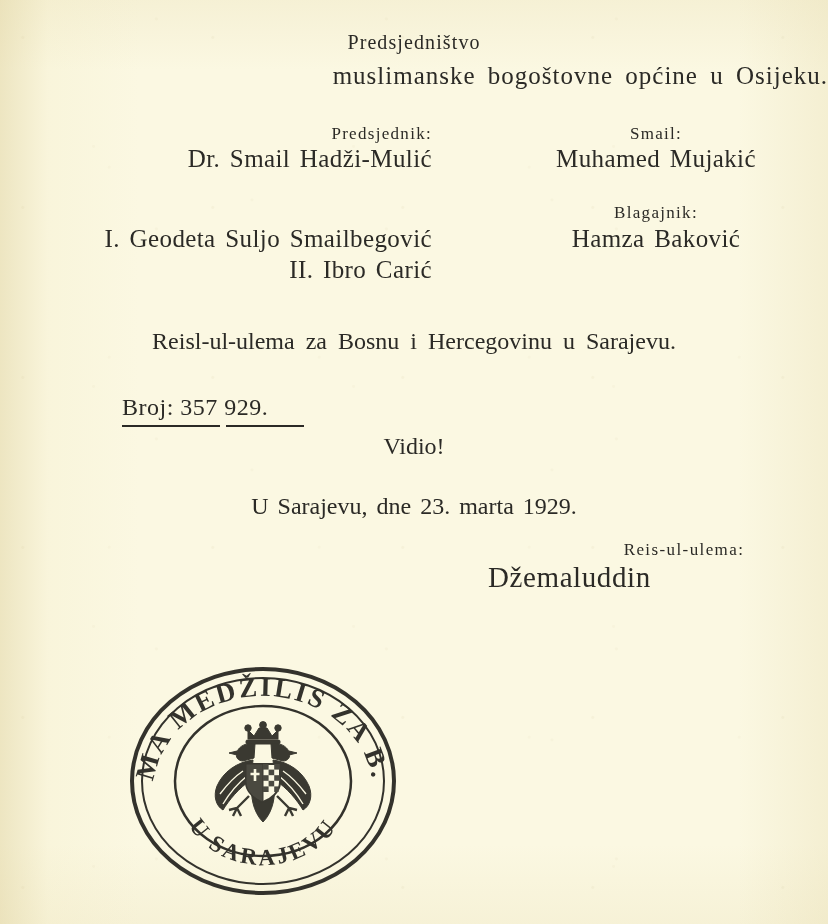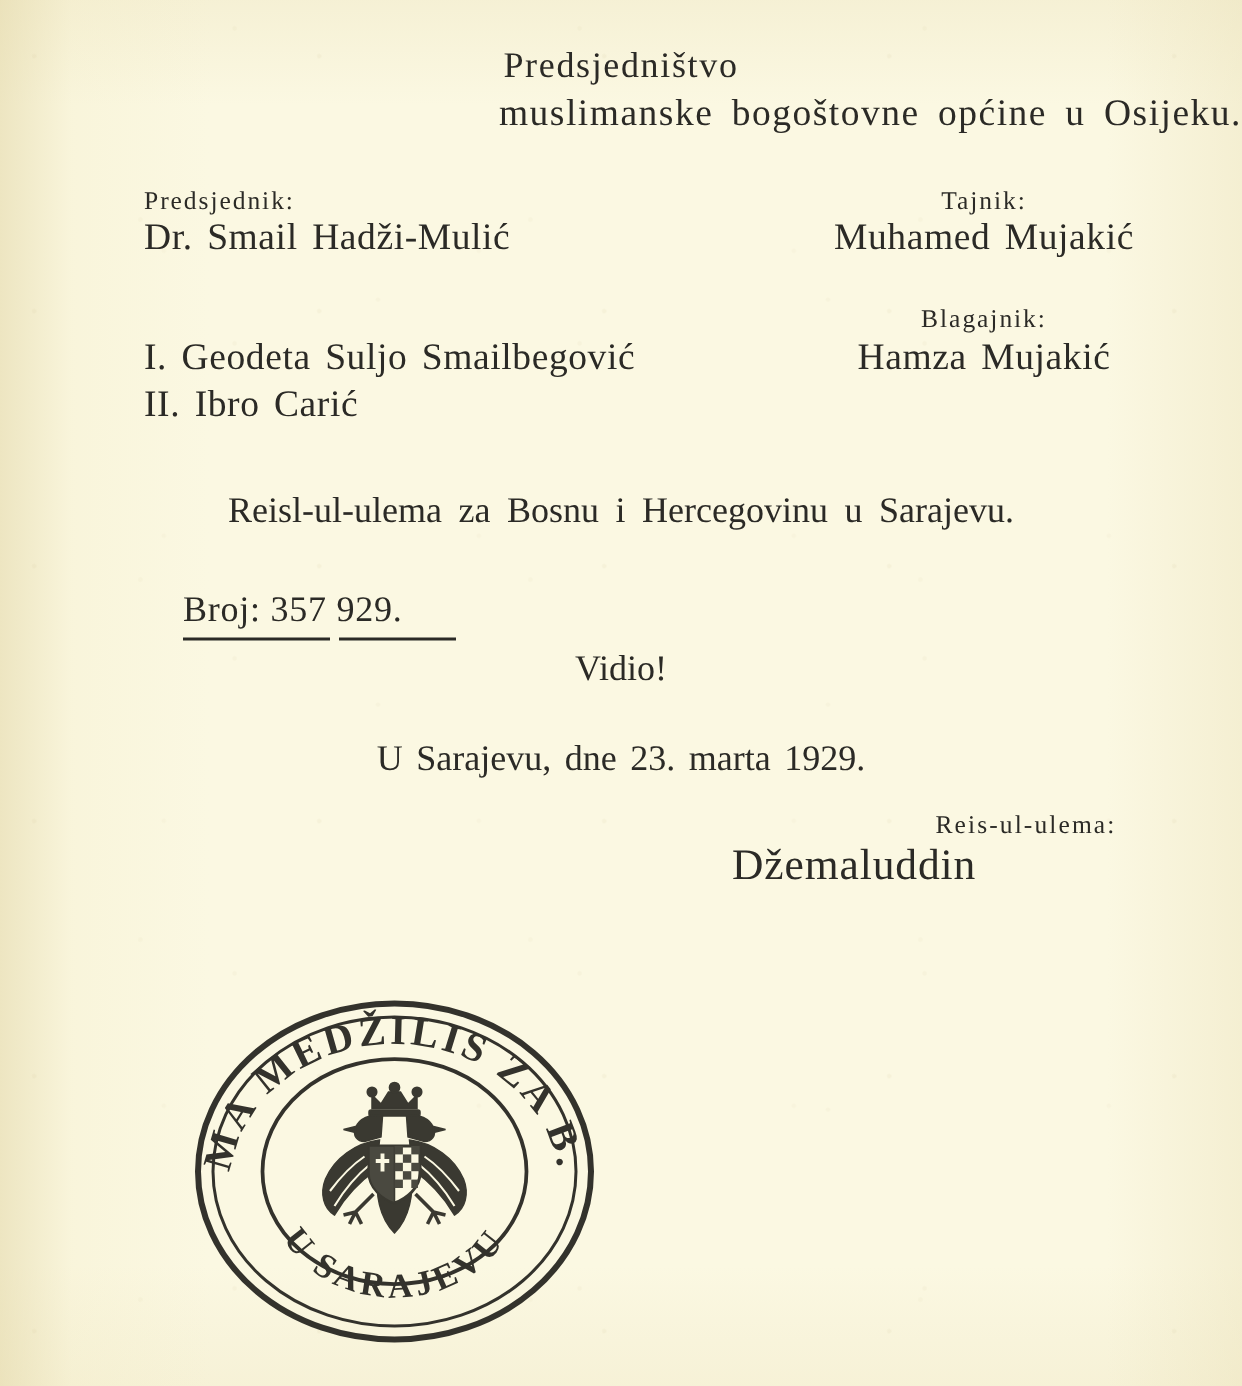--- a/index.html
+++ b/index.html
@@ -45,35 +45,35 @@
     position: absolute;
     inset: 0;
   }
 
   .t { position: absolute; white-space: pre; text-align: right; }
 
   
   .head-line1 {
     left: 0; right: 0;
     text-align: center;
-    font-size: 24px;
+    font-size: 20px;
     letter-spacing: 1.1px;
     top: 31px;
   }
   .head-line2 {
     left: 0; right: 0;
     text-align: right;
     font-size: 25px;
     letter-spacing: 1.0px;
     word-spacing: 5px;
     top: 62px;
   }
 
   
-  .col-left  { left: 96px;  width: 336px; text-align: left; }
+  .col-left  { left: 96px;  width: 336px; text-align: right; }
   .col-right { left: 488px; width: 336px; text-align: center; }
 
   .role {
     font-size: 17px;
     letter-spacing: 1.3px;
   }
   .person {
     font-size: 25px;
     letter-spacing: .4px;
     word-spacing: 3px;
@@ -165,28 +165,28 @@
 <div id="grain"></div>
 
 <div id="content">
 
   <div class="t head-line1">Predsjedništvo</div>
   <div class="t head-line2">muslimanske bogoštovne općine u Osijeku.</div>
 
   <div class="t col-left role r1">Predsjednik:</div>
   <div class="t col-left person p1">Dr. Smail Hadži-Mulić</div>
 
-  <div class="t col-right role r1">Tajnik:</div>
+  <div class="t col-right role r1">Smail:</div>
   <div class="t col-right person p1">Muhamed Mujakić</div>
 
   <div class="t col-left person p2">I. Geodeta Suljo Smailbegović</div>
   <div class="t col-left person p2b">II. Ibro Carić</div>
 
   <div class="t col-right role r2">Blagajnik:</div>
-  <div class="t col-right person p2">Hamza Mujakić</div>
+  <div class="t col-right person p2">Hamza Baković</div>
 
   <div class="t addr">Reisl-ul-ulema za Bosnu i Hercegovinu u Sarajevu.</div>
 
   <div class="t broj">Broj: 357 929.</div>
   <div class="broj-rule-a"></div>
   <div class="broj-rule-b"></div>
 
   <div class="t vidio">Vidio!</div>
   <div class="t place-date">U Sarajevu, dne 23. marta 1929.</div>
 

